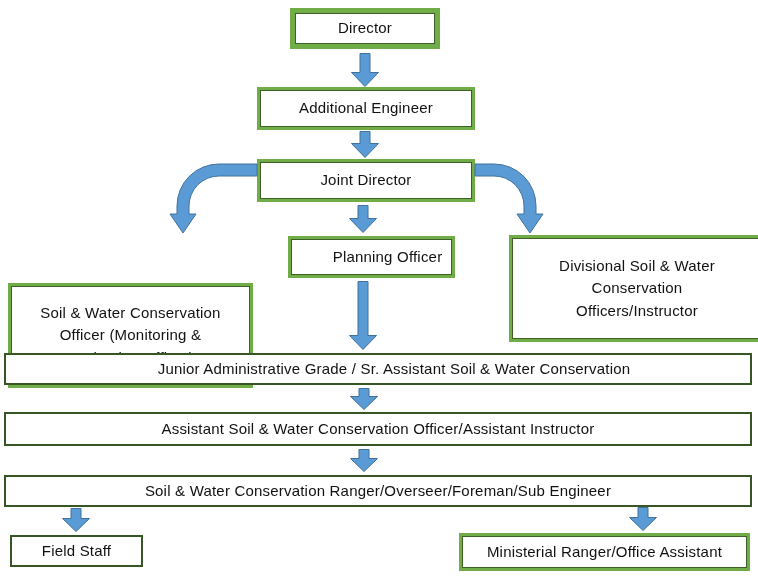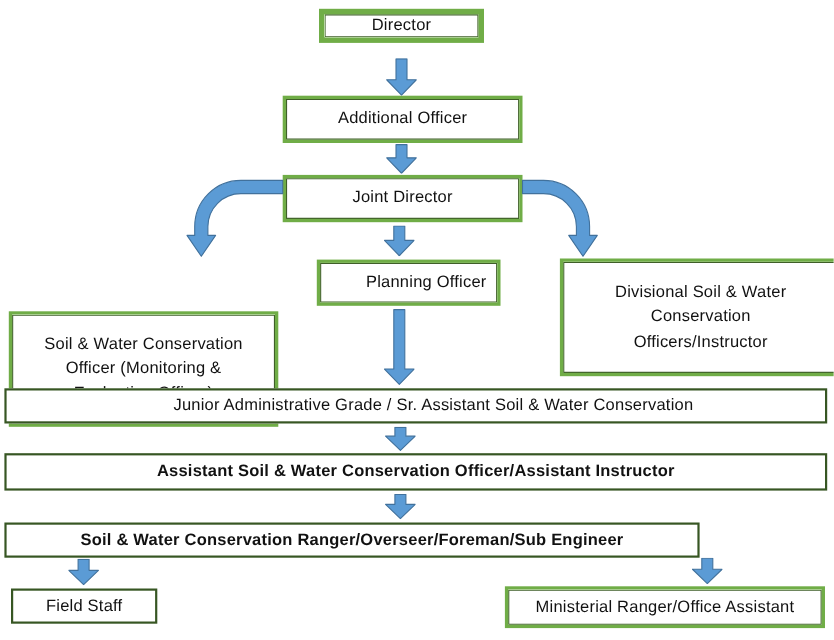--- a/index.html
+++ b/index.html
@@ -27,43 +27,43 @@
   .style-c{
     border:2px solid var(--box-green-dark,#375623);
   }
   .arrow{position:absolute;}
   .arrow path,.arrow polygon{
     fill:var(--arrow-fill,#5B9BD5);
     stroke:var(--arrow-outline,#41719C);
     stroke-width:1;
     stroke-linejoin:round;
   }
-  #n-director{left:290px;top:8px;width:150px;height:31px;}
+  #n-director{left:290px;top:8px;width:150px;height:41px;}
   #n-additional{left:257px;top:87px;width:218px;height:43px;}
   #n-joint{left:257px;top:159px;width:218px;height:43px;}
   #n-left-officer{left:8px;top:238px;width:245px;height:105px;padding:0 24px;margin-top:45px;}
   #n-planning{left:288px;top:236px;width:167px;height:42px;padding-left:32px;}
   #n-divisional{left:509px;top:235px;width:256px;height:107px;padding:0 30px;}
   #n-junior{left:4px;top:353px;width:748px;height:32px;padding-left:32px;}
-  #n-assistant{left:4px;top:412px;width:748px;height:34px;font-weight:bold;}
-  #n-ranger{left:4px;top:475px;width:632px;height:32px;font-weight:bold;}
+  #n-assistant{left:4px;top:412px;width:748px;height:34px;}
+  #n-ranger{left:4px;top:475px;width:748px;height:32px;}
   #n-field{left:10px;top:535px;width:133px;height:32px;}
   #n-ministerial{left:459px;top:533px;width:291px;height:38px;}
 </style>
 </head>
 <body>
 
 <div id="canvas">
 
   <div class="box style-a" id="n-director">
     <span>Director</span>
   </div>
 
   <div class="box style-b" id="n-additional">
-    <span>Additional Officer</span>
+    <span>Additional Engineer</span>
   </div>
 
   <div class="box style-b" id="n-joint">
     <span>Joint Director</span>
   </div>
 
   <div class="box style-b" id="n-left-officer">
     <span>Soil &amp; Water Conservation Officer (Monitoring &amp; Evaluation Officer)</span>
   </div>
 

